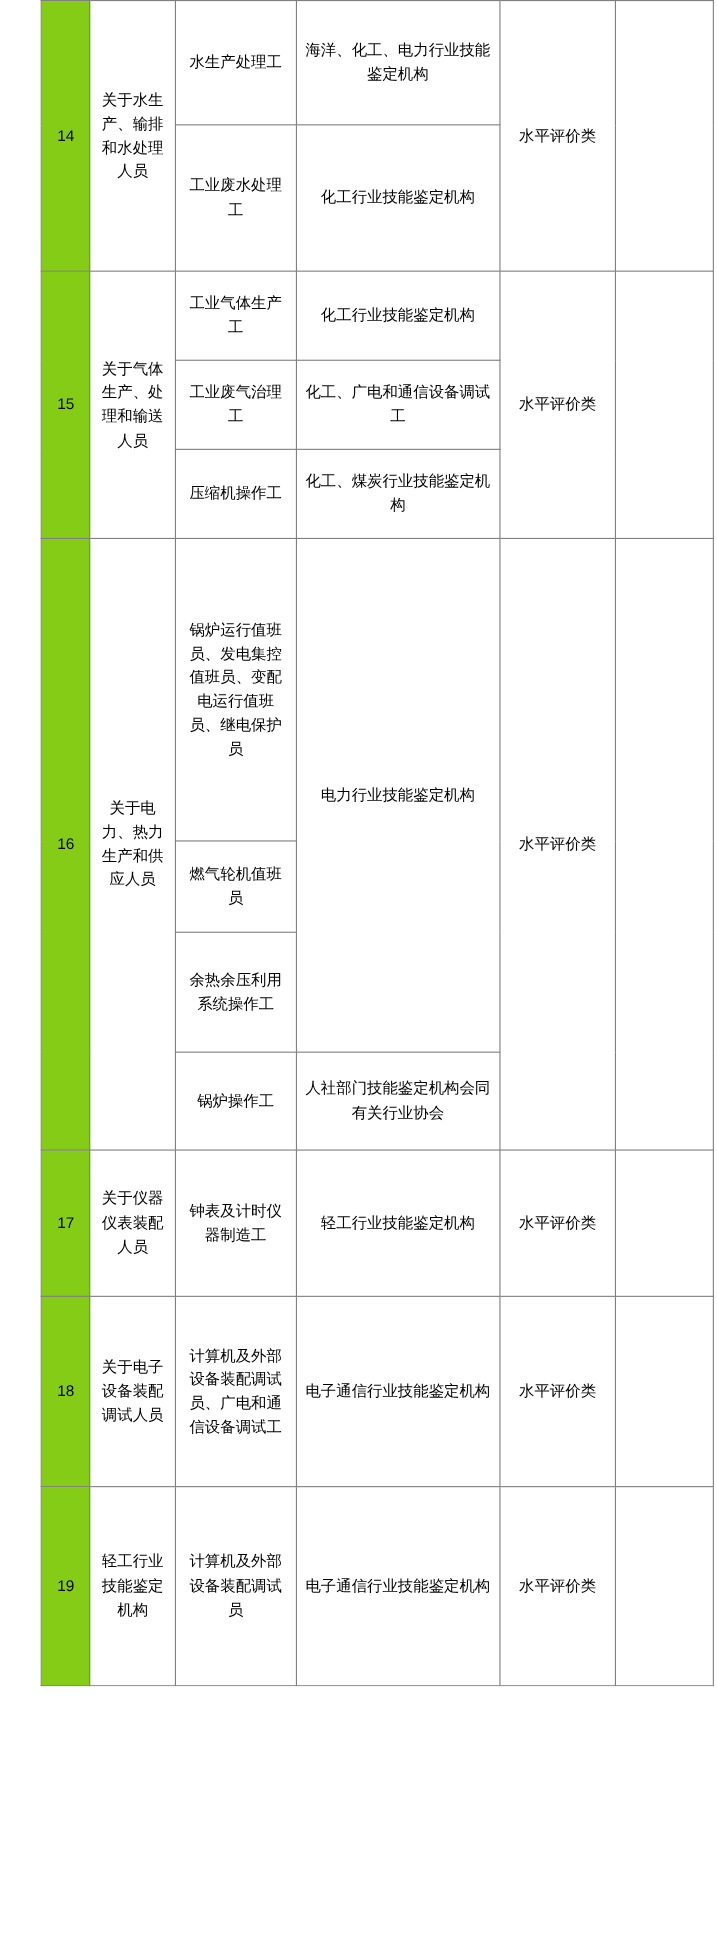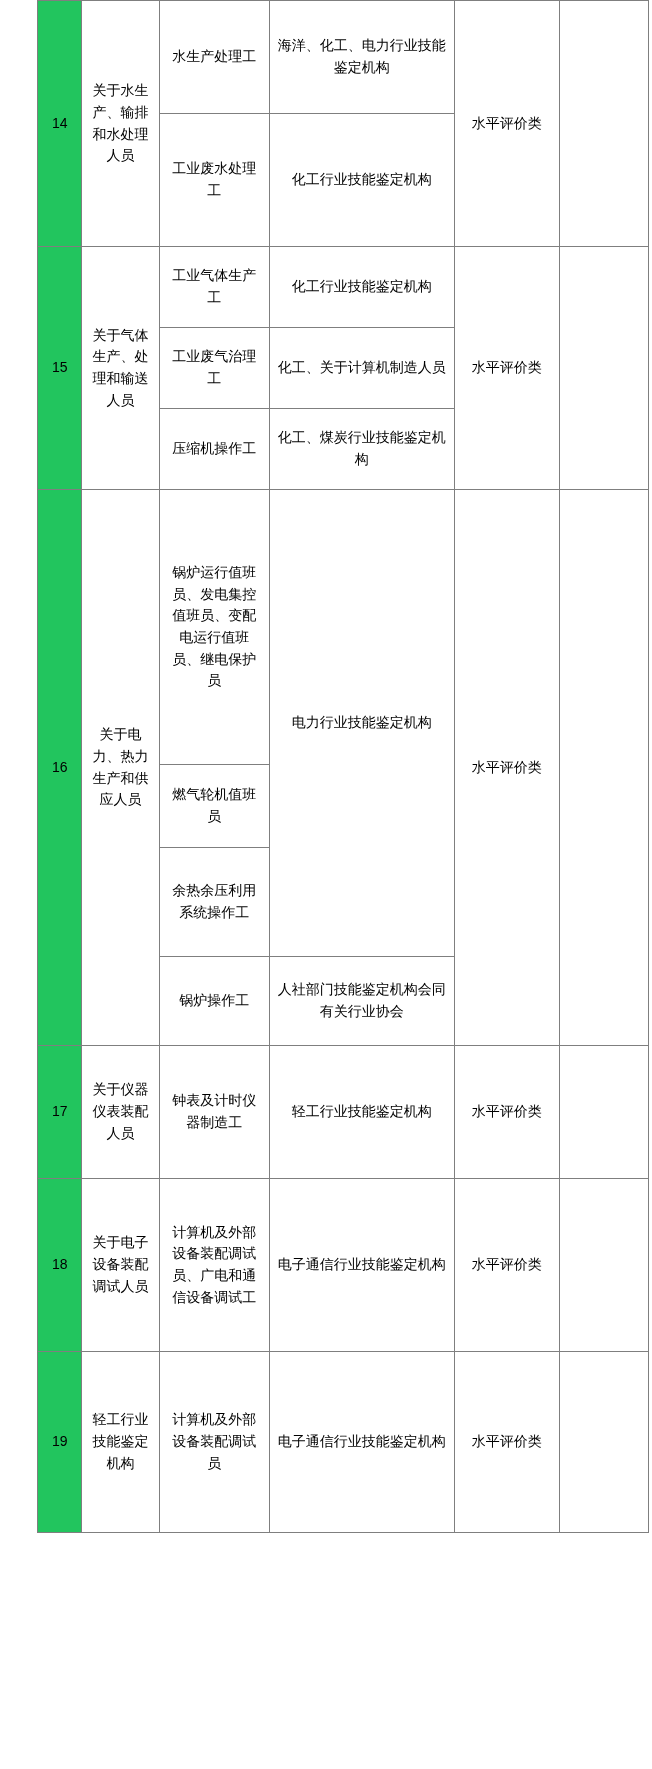--- a/index.html
+++ b/index.html
@@ -29,21 +29,21 @@
     vertical-align: middle;
     text-align: center;
     font-size: 14px;
     line-height: 1.55;
     color: #000000;
     padding: 6px 6px;
     word-break: break-all;
   }
   td.c-index {
     width: 38px;
-    background: #22c55e;
+    background: #84cc16;
     font-size: 14px;
     padding: 4px 2px;
   }
   td.c-cat {
     width: 66px;
     padding: 6px 10px;
     font-size: 14px;
     line-height: 1.6;
     margin-left: 13px;
   }
@@ -103,21 +103,21 @@
       <tr>
         <td class="c-index" rowspan="3">15</td>
         <td class="c-cat" rowspan="3">关于气体生产、处理和输送人员</td>
         <td class="c-occ" style="height:68px">工业气体生产工</td>
         <td class="c-org">化工行业技能鉴定机构</td>
         <td class="c-type" rowspan="3">水平评价类</td>
         <td class="c-note" rowspan="3"></td>
       </tr>
       <tr>
         <td class="c-occ" style="height:68px">工业废气治理工</td>
-        <td class="c-org">化工、关于计算机制造人员</td>
+        <td class="c-org">化工、广电和通信设备调试工</td>
       </tr>
       <tr>
         <td class="c-occ" style="height:68px">压缩机操作工</td>
         <td class="c-org">化工、煤炭行业技能鉴定机构</td>
       </tr>
 
       <tr>
         <td class="c-index" rowspan="4">16</td>
         <td class="c-cat" rowspan="4">关于电力、热力生产和供应人员</td>
         <td class="c-occ" style="height:262px">锅炉运行值班员、发电集控值班员、变配电运行值班员、继电保护员</td>

